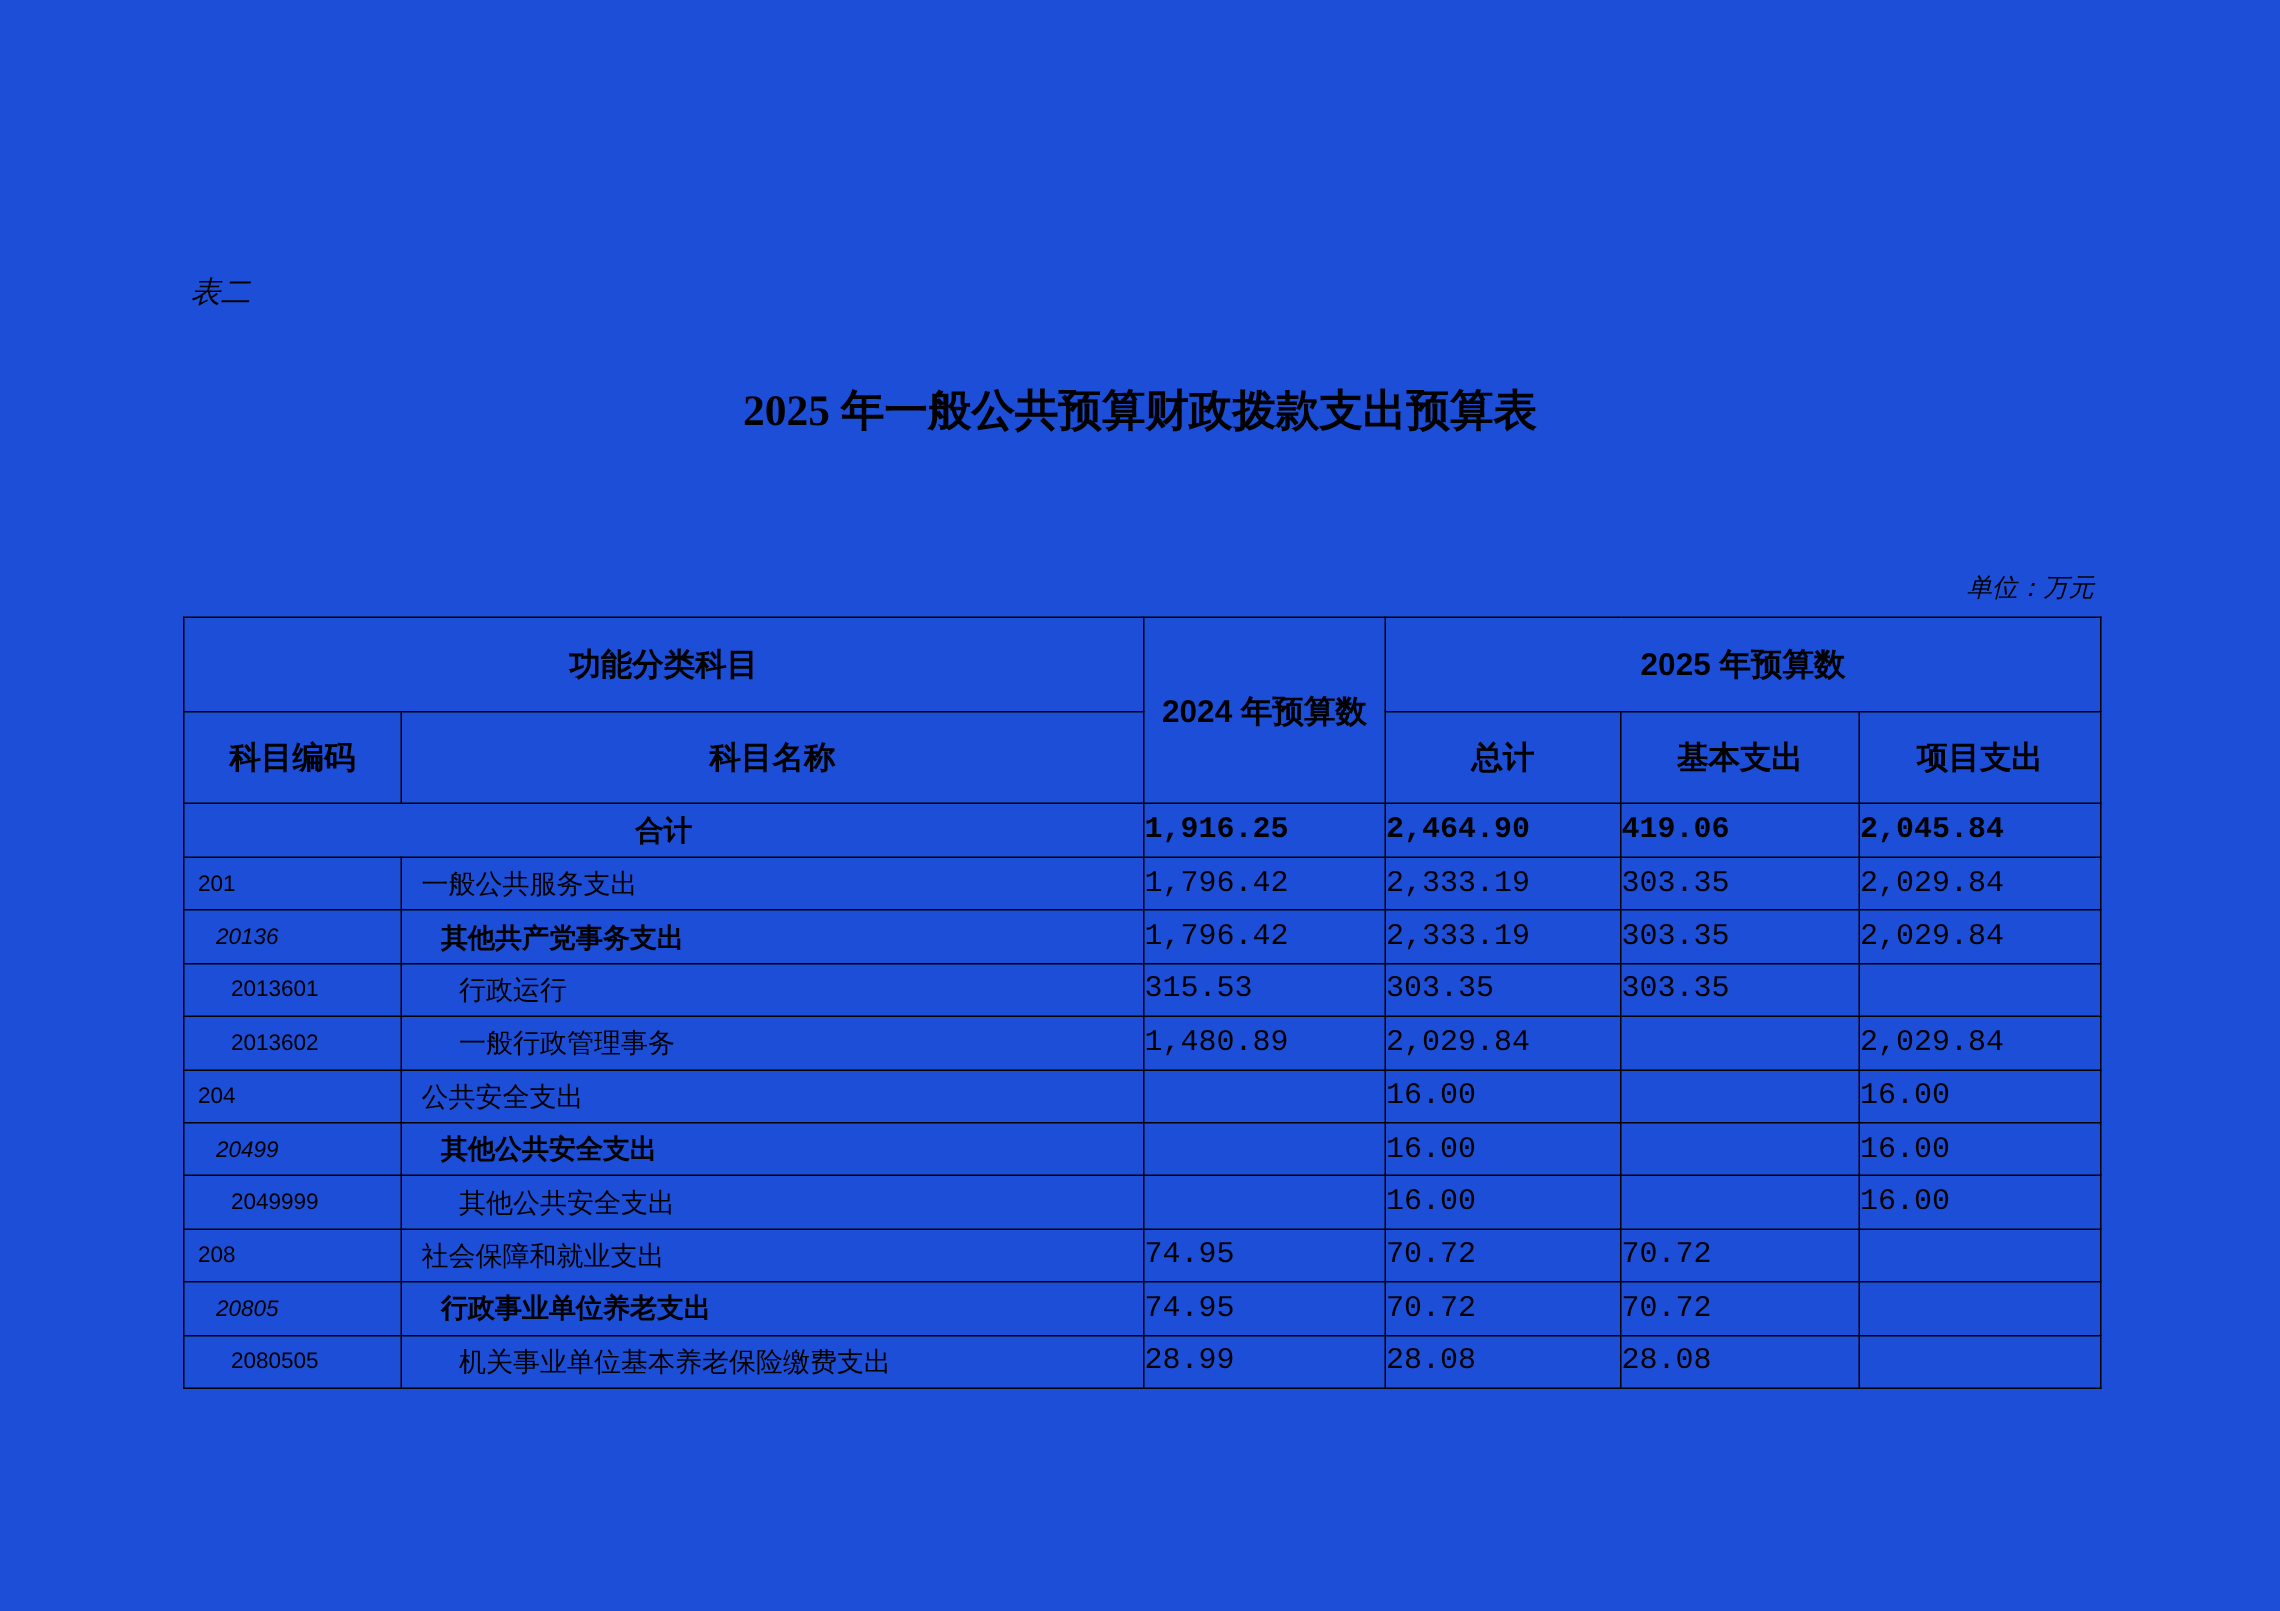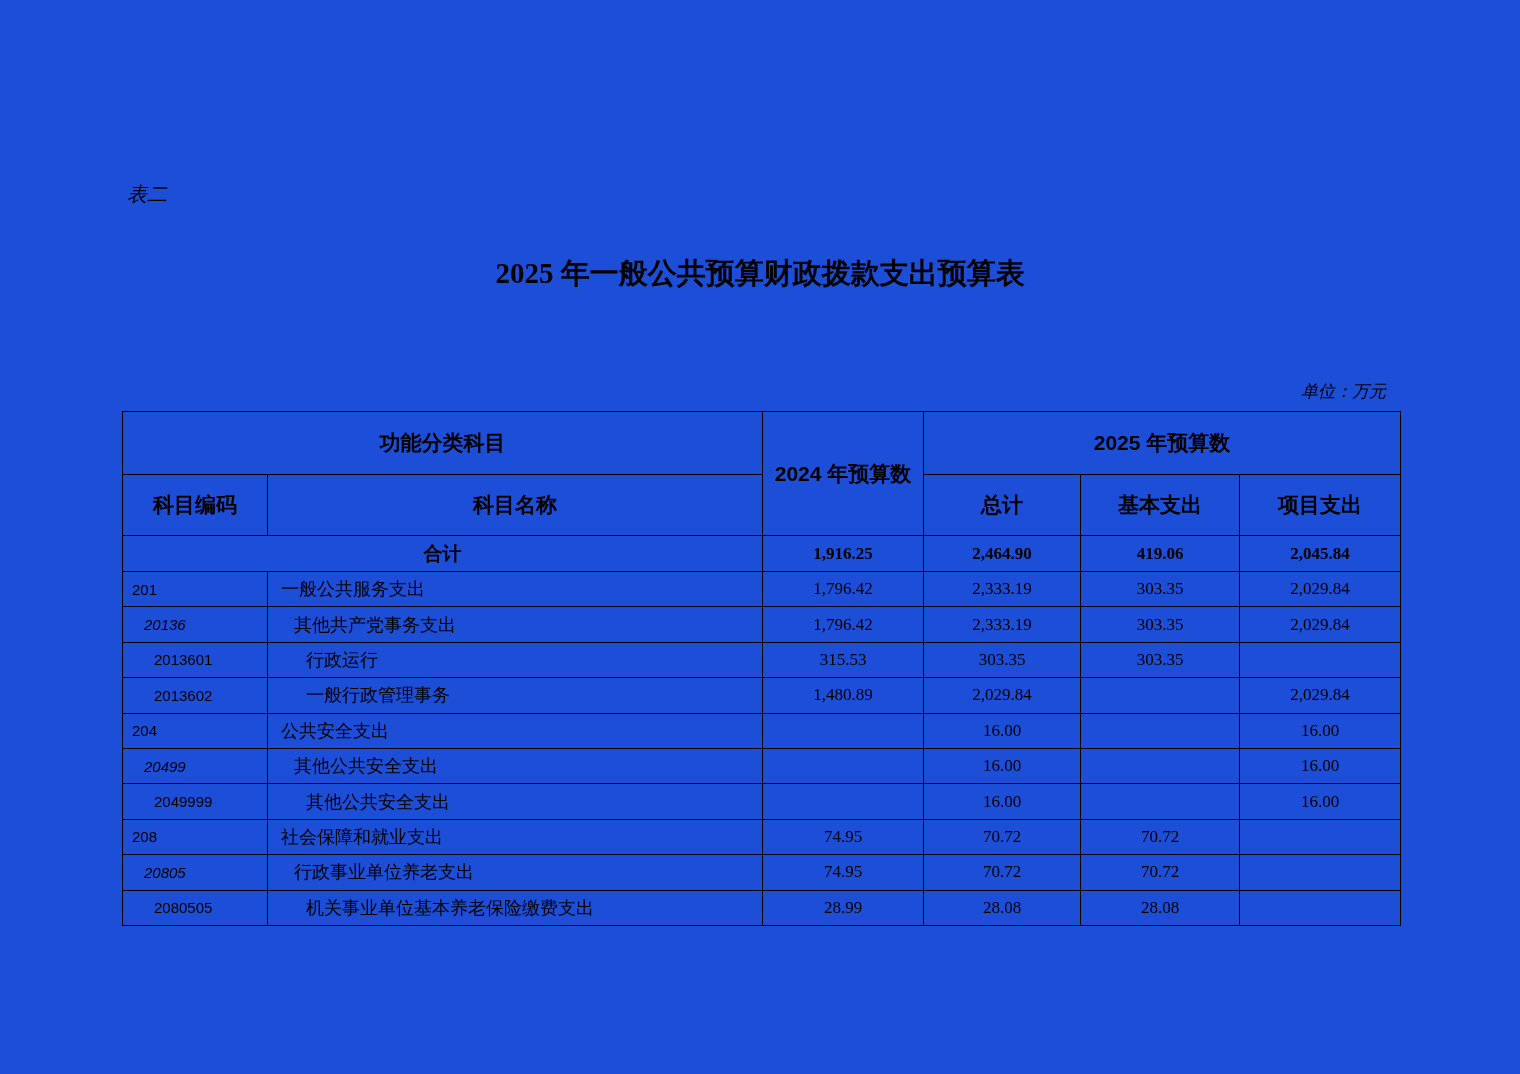--- a/index.html
+++ b/index.html
@@ -24,21 +24,21 @@
   .doc-title {
     position: absolute;
     left: 0; top: 254px; width: 1520px;
     text-align: center;
     font-size: 29px;
     font-weight: bold;
     font-family: "Liberation Serif", serif;
   }
   .unit-note {
     position: absolute;
-    left: 114px; top: 380px; width: 1278px;
+    left: 124px; top: 380px; width: 1278px;
     text-align: right;
     font-size: 17px;
     font-style: italic;
     font-family: "Liberation Serif", serif;
     padding-right: 6px;
   }
 
   table.budget {
     position: absolute;
     left: 122px; top: 411px;
@@ -65,43 +65,43 @@
   }
   
   tr.total-row { height: 36px; }
   td.total-label {
     font-family: Liberation Mono, monospace;
     font-weight: bold;
     font-size: 19px;
     text-align: center;
   }
   td.num {
-    font-family: Liberation Serif, serif;
-    font-size: 17px;
-    text-align: center;
+    font-family: Liberation Mono, monospace;
+    font-size: 20px;
+    text-align: left;
     padding-right: 12px;
   }
   tr.total-row td.num { font-weight: bold; }
   
   tr.data-row { height: 35.4px; }
   td.code {
     font-family: "Liberation Sans", sans-serif;
     font-size: 15px;
     text-align: left;
   }
   td.name {
     font-family: "Liberation Serif", serif;
     font-size: 18px;
     text-align: left;
   }
   td.code.lvl1 { padding-left: 9px; }
   td.code.lvl2 { padding-left: 21px; font-style: italic; }
   td.code.lvl3 { padding-left: 31px; }
   td.name.lvl1 { padding-left: 13px; }
-  td.name.lvl2 { padding-left: 26px; }
+  td.name.lvl2 { padding-left: 26px; font-weight: bold; }
   td.name.lvl3 { padding-left: 38px; }
 </style>
 </head>
 <body>
 
 <div class="page">
 
   <div class="table-label">表二</div>
 
   <div class="doc-title">2025 年一般公共预算财政拨款支出预算表</div>

